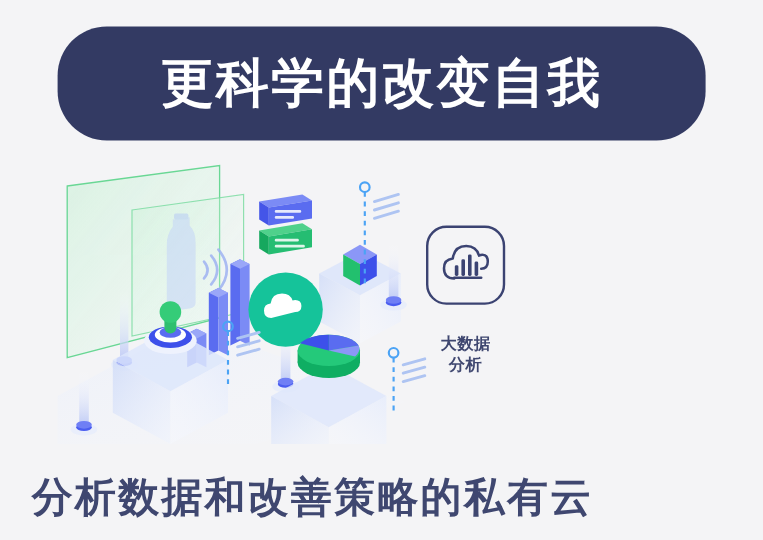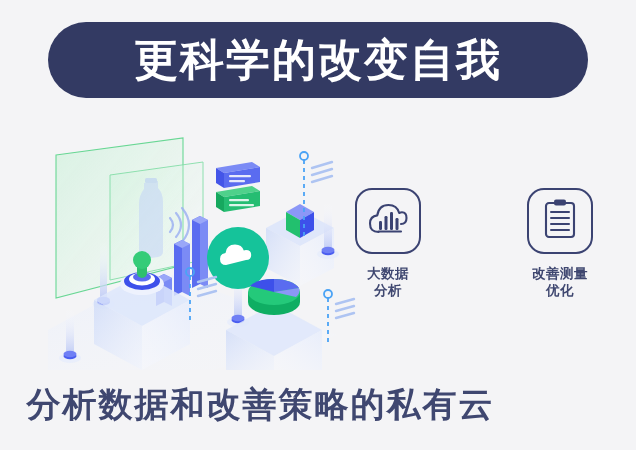--- a/index.html
+++ b/index.html
@@ -6,49 +6,49 @@
   body{
     width:636px;height:450px;overflow:hidden;
     background:#f4f4f6;
     font-family:"Liberation Sans","DejaVu Sans",sans-serif;
     position:relative;
   }
   #stage{position:absolute;left:0;top:0;width:636px;height:450px;}
 
   
   .banner{
-    position:absolute;left:48px;top:22px;width:540px;height:76px;
+    position:absolute;left:48px;top:22px;width:540px;height:95px;
     background:#333a63;border-radius:41px;
     display:flex;align-items:center;justify-content:center;
   }
   .banner-text{
     color:#ffffff;font-size:44px;font-weight:700;letter-spacing:2px;
     line-height:1;white-space:nowrap;
   }
 
   
   .caption{
-    position:absolute;left:0;top:382px;width:521px;text-align:center;
+    position:absolute;left:0;top:392px;width:521px;text-align:center;
     color:#3f4770;font-size:34px;font-weight:700;letter-spacing:2px;
     white-space:nowrap;
   }
 
   
   .features{
     position:absolute;left:352px;top:188px;width:244px;height:140px;
     display:flex;justify-content:space-between;
   }
   .feature{width:72px;display:flex;flex-direction:column;align-items:center;}
   .feature-card{
     width:66px;height:66px;border:2.2px solid #3b4372;border-radius:17px;
     box-sizing:border-box;display:flex;align-items:center;justify-content:center;
     background:transparent;
   }
   .feature-label{
-    margin-top:11px;color:#3f4770;font-size:13.5px;font-weight:700;
+    margin-top:24px;color:#3f4770;font-size:13.5px;font-weight:700;
     line-height:17px;text-align:center;letter-spacing:.5px;font-family:Liberation Serif, serif;
   }
 
   
   .illus{position:absolute;left:38px;top:120px;width:320px;height:250px;}
   .illus svg{display:block;}
 </style>
 </head>
 <body>
 
@@ -263,39 +263,19 @@
             </g>
           </svg>
         </span>
       </div>
       <div class="feature-label">
         <div>大数据</div>
         <div>分析</div>
       </div>
     </div>
 
-    <div class="feature">
-      <div class="feature-card">
-        <span>
-          <svg width="34" height="42" viewBox="0 0 34 42" xmlns="http://www.w3.org/2000/svg">
-            <rect x="3" y="5" width="28" height="34" rx="3" fill="none" stroke="#3b4372" stroke-width="2.1"></rect>
-            <rect x="11" y="1.5" width="12" height="6" rx="2" fill="#3b4372"></rect>
-            <g stroke="#3b4372" stroke-width="2" stroke-linecap="round">
-              <line x1="8" y1="14" x2="26" y2="14"></line>
-              <line x1="8" y1="20" x2="26" y2="20"></line>
-              <line x1="8" y1="26" x2="26" y2="26"></line>
-              <line x1="8" y1="32" x2="26" y2="32"></line>
-            </g>
-          </svg>
-        </span>
-      </div>
-      <div class="feature-label">
-        <div>改善测量</div>
-        <div>优化</div>
-      </div>
-    </div>
 
 
   </div>
 
   <div class="caption">分析数据和改善策略的私有云</div>
 
 </div>
 
 </body></html>

